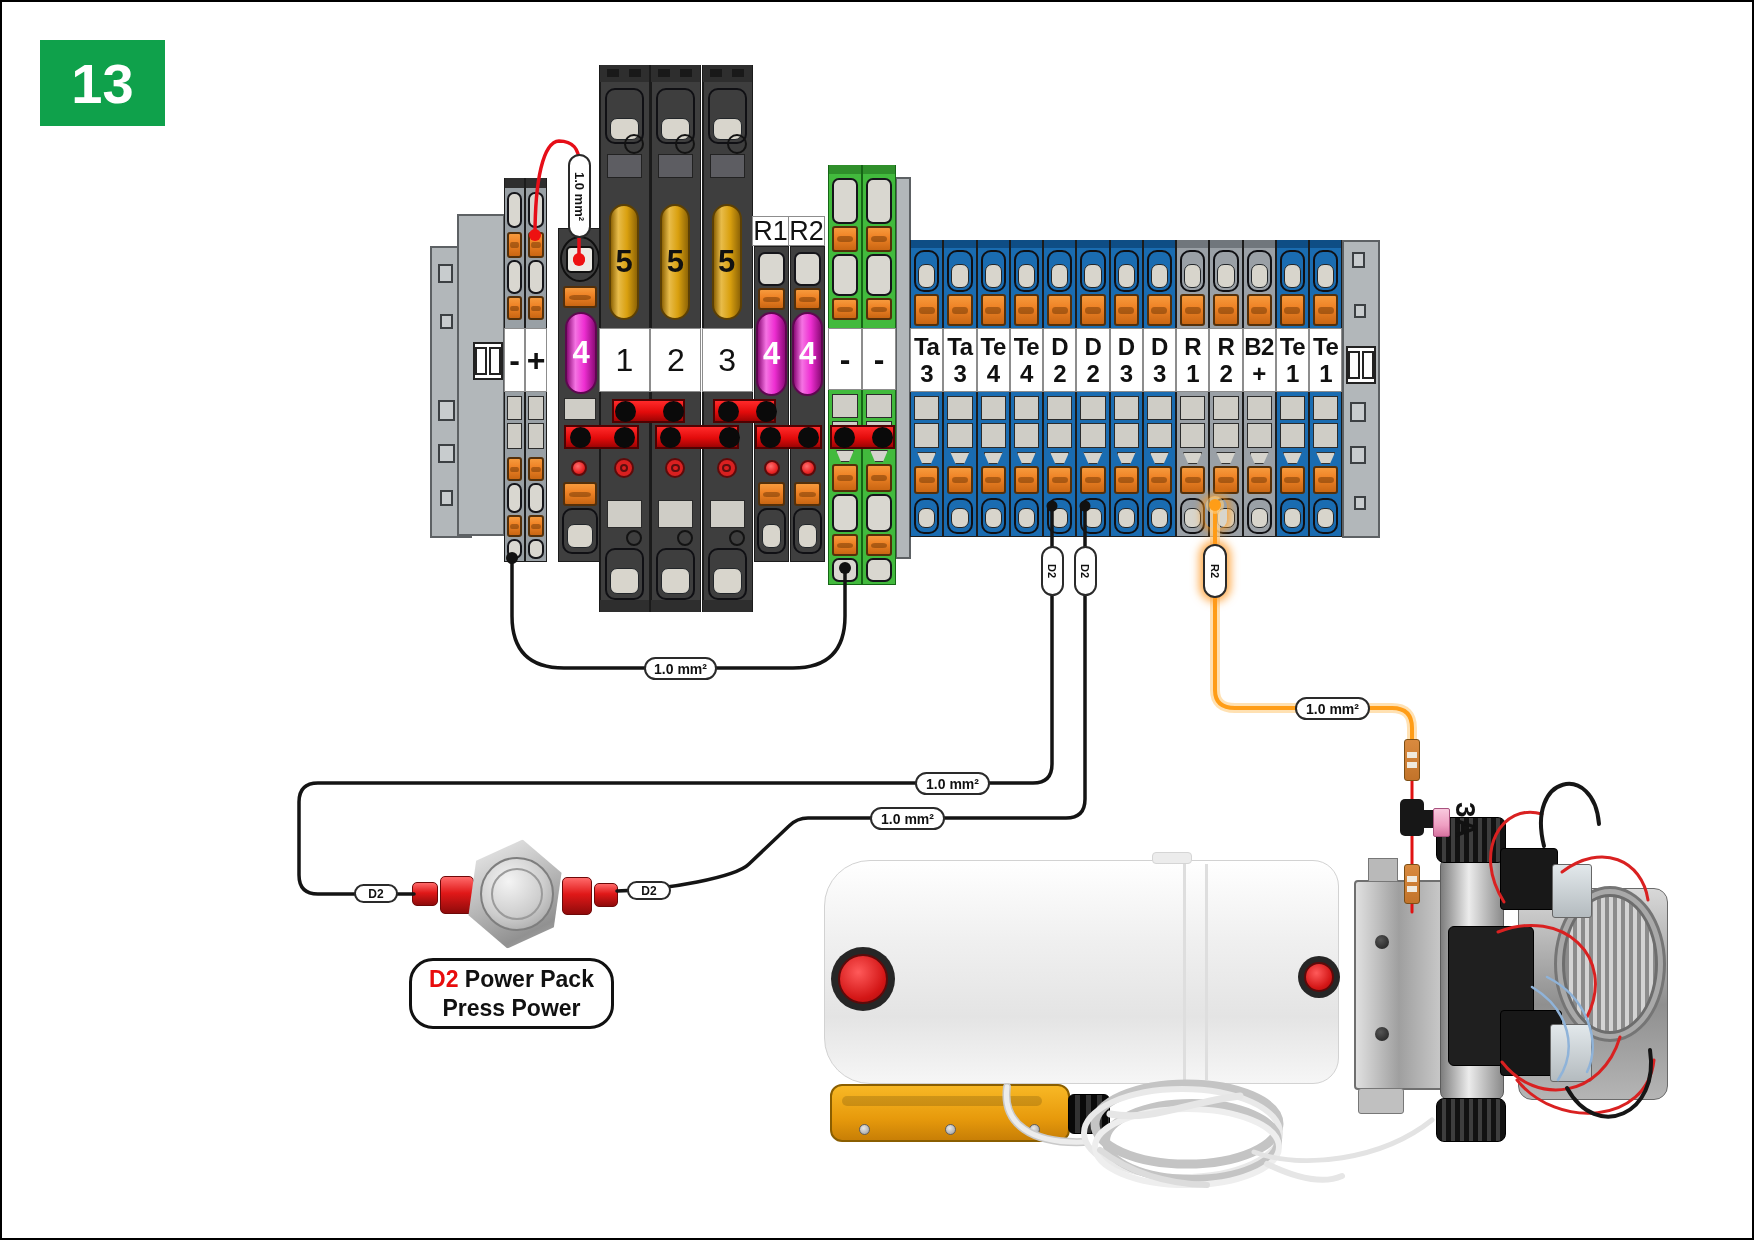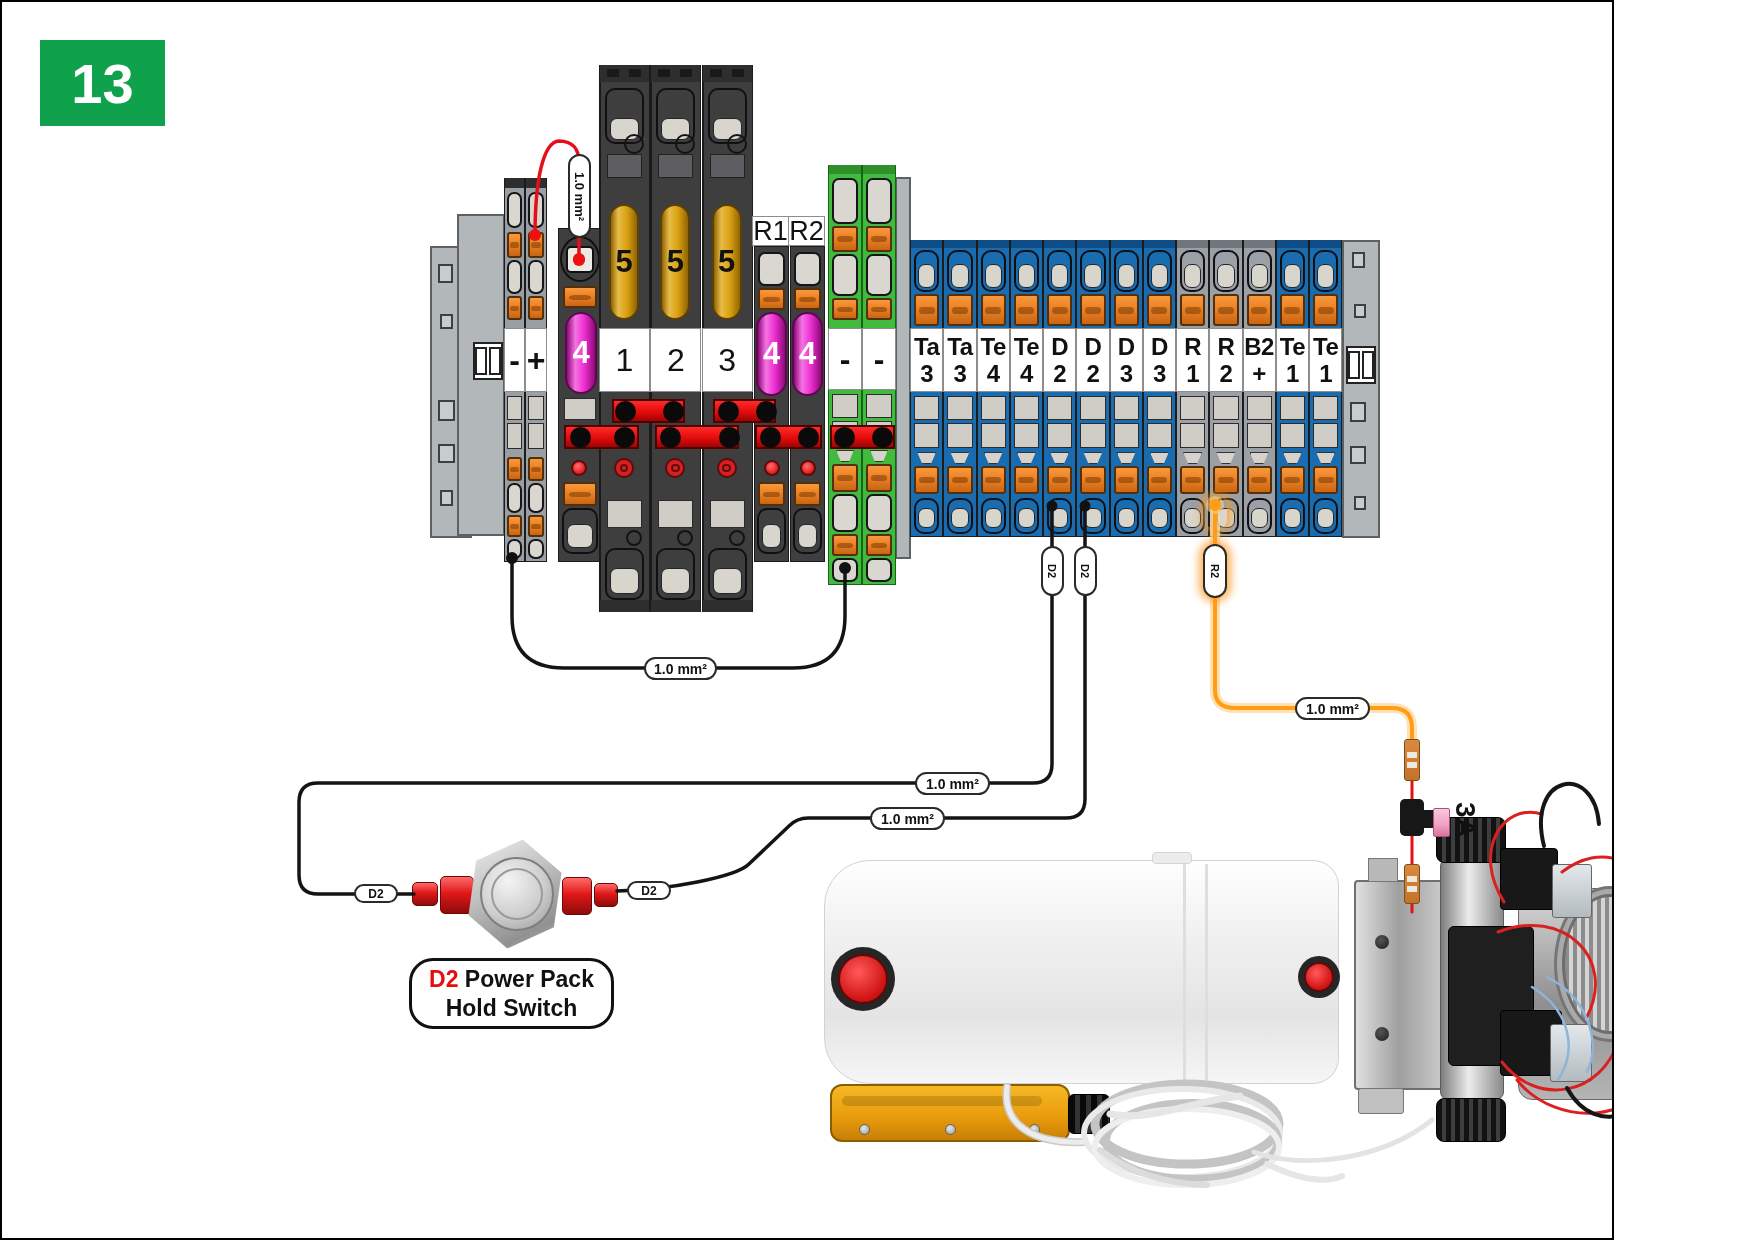--- a/index.html
+++ b/index.html
@@ -1,16 +1,16 @@
 <!DOCTYPE html>
 <html><head>
 <meta charset="utf-8">
 <style>
   html,body{margin:0;padding:0;background:#fff;font-family:"Liberation Sans",sans-serif;}
-  .page{position:relative;width:1614px;height:1240px;background:#fff;border:2px solid #000;box-sizing:border-box;overflow:hidden;}
+  .page{position:relative;width:1754px;height:1240px;background:#fff;border:2px solid #000;box-sizing:border-box;overflow:hidden;}
   .abs{position:absolute;box-sizing:border-box;}
   
   .badge{left:38px;top:38px;width:125px;height:86px;background:#0fa14b;color:#fff;font-size:56px;font-weight:bold;display:flex;align-items:center;justify-content:center;}
   
   .col{position:absolute;box-sizing:border-box;border:1px solid #1c1c1c;}
   .seg{position:absolute;box-sizing:border-box;}
   .seg-port{background:#d9d7d0;border:2px solid #15151a;border-radius:7px;}
   .seg-portblk{background:transparent;border:2px solid #101014;border-radius:10px;}
   .seg-inner{background:#d8d5cc;border:1px solid #22262a;border-radius:7px;}
   .seg-clamp{background:linear-gradient(180deg,#f69a3d 0%,#ef8326 40%,#c96613 100%);border:2px solid #54300a;border-radius:3px;}
@@ -583,16 +583,16 @@
     </div>
   <div class="abs pill" style="left:352px;top:882px;width:44px;height:19px;font-size:12px;border-radius:10px;">
       <span>D2</span>
     </div>
   <div class="abs pill" style="left:625px;top:879px;width:44px;height:19px;font-size:12px;border-radius:10px;">
       <span>D2</span>
     </div>
 
   <div class="abs box1">
     <div><span class="redtag">D2</span><span> Power Pack</span></div>
-    <div>Hold Switch</div>
+    <div>Press Power</div>
   </div>
 
 </div>
 
 </body></html>

